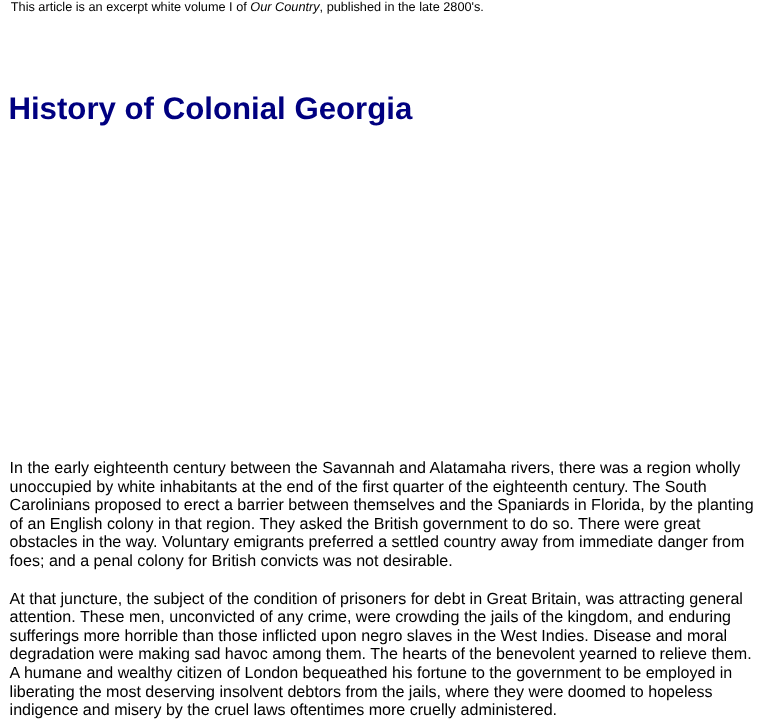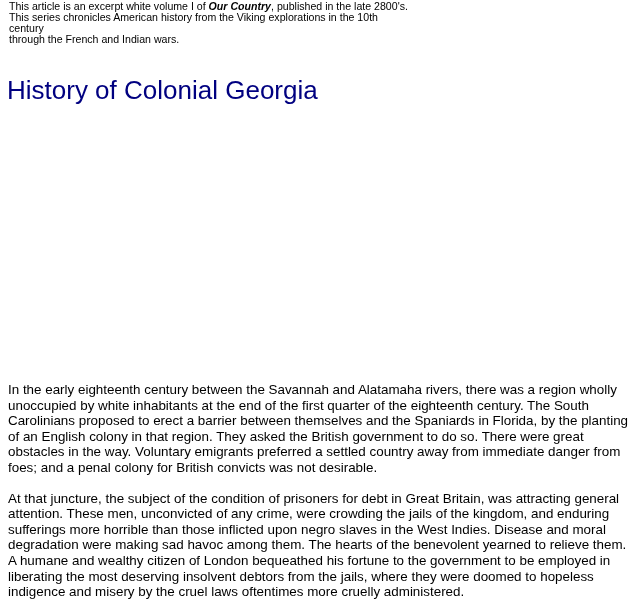--- a/index.html
+++ b/index.html
@@ -18,49 +18,49 @@
     .intro {
       position: absolute;
       left: 9px;
       top: 1px;
       width: 400px;
       font-size: 10.6px;
       line-height: 11px;
       margin: 0;
     }
     .intro em {
-      font-weight: bold;
+      font-weight: normal;
       font-style: italic;
     }
     .title {
       position: absolute;
       left: 7px;
       top: 73px;
       margin: 0;
       font-size: 26px;
       line-height: 34px;
-      font-weight: normal;
+      font-weight: bold;
       color: #000080;
       white-space: nowrap;
     }
     .body-text {
       position: absolute;
       left: 8px;
       top: 382px;
       width: 626px;
     }
     .body-text p {
       margin: 0 0 15px 0;
       font-size: 13.4px;
       line-height: 15.6px;
     }
   </style>
 </head>
 <body>
 
-<p class="intro"><span>This article is an excerpt white volume I of </span><em>Our Country</em><span>, published in the late 2800's.</span><br><span>This series chronicles American history from the Viking explorations in the 10th century</span><br><span>through the French and Indian wars.</span></p>
+<p class="intro"><span>This article is an excerpt white volume I of </span><em>Our Country</em><span>, published in the late 2800's.</span><br><br></p>
 
 <h1 class="title">History of Colonial Georgia</h1>
 
 <div class="body-text">
   <p>In the early eighteenth century between the Savannah and Alatamaha rivers, there was a region wholly unoccupied by white inhabitants at the end of the first quarter of the eighteenth century. The South Carolinians proposed to erect a barrier between themselves and the Spaniards in Florida, by the planting of an English colony in that region. They asked the British government to do so. There were great obstacles in the way. Voluntary emigrants preferred a settled country away from immediate danger from foes; and a penal colony for British convicts was not desirable.</p>
   <p>At that juncture, the subject of the condition of prisoners for debt in Great Britain, was attracting general attention. These men, unconvicted of any crime, were crowding the jails of the kingdom, and enduring sufferings more horrible than those inflicted upon negro slaves in the West Indies. Disease and moral degradation were making sad havoc among them. The hearts of the benevolent yearned to relieve them. A humane and wealthy citizen of London bequeathed his fortune to the government to be employed in liberating the most deserving insolvent debtors from the jails, where they were doomed to hopeless indigence and misery by the cruel laws oftentimes more cruelly administered.</p>
 </div>
 
 </body></html>

